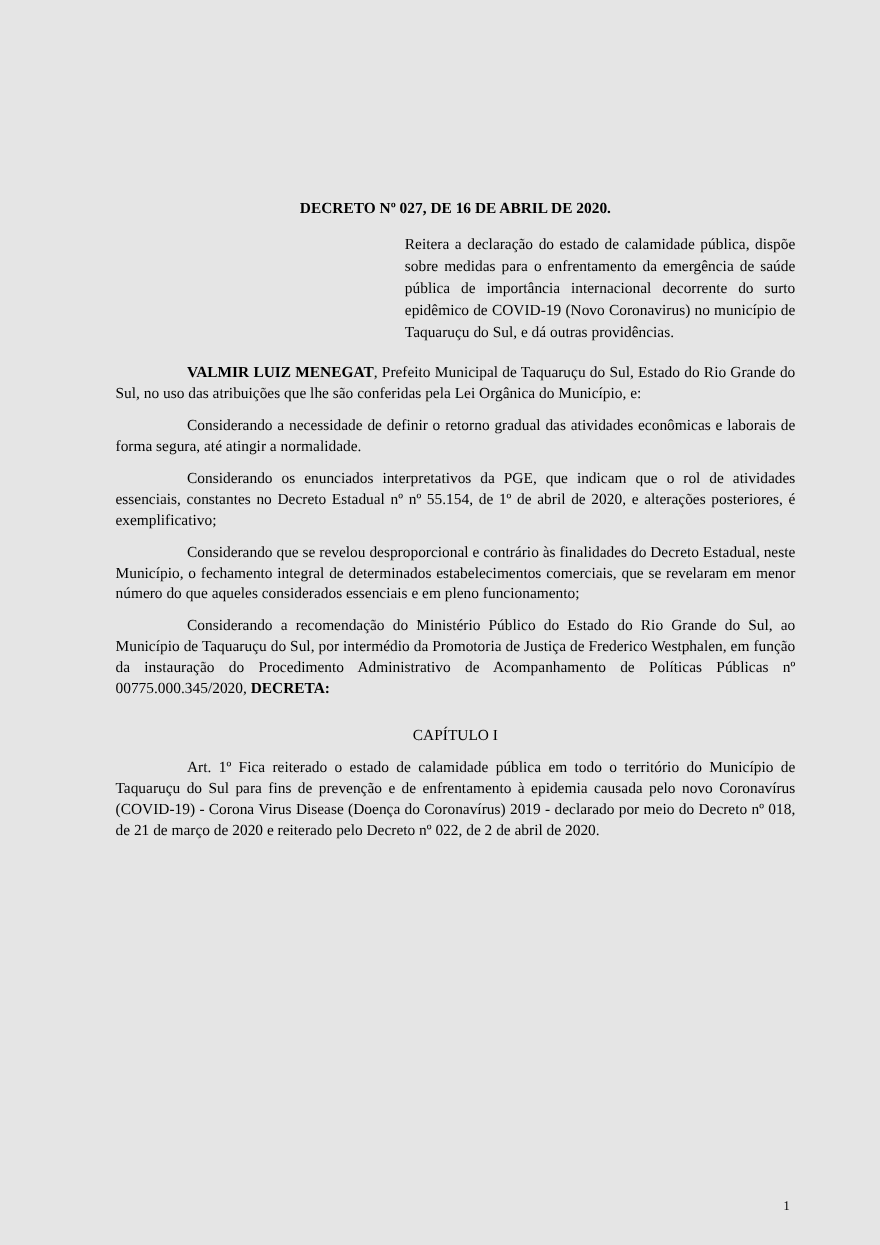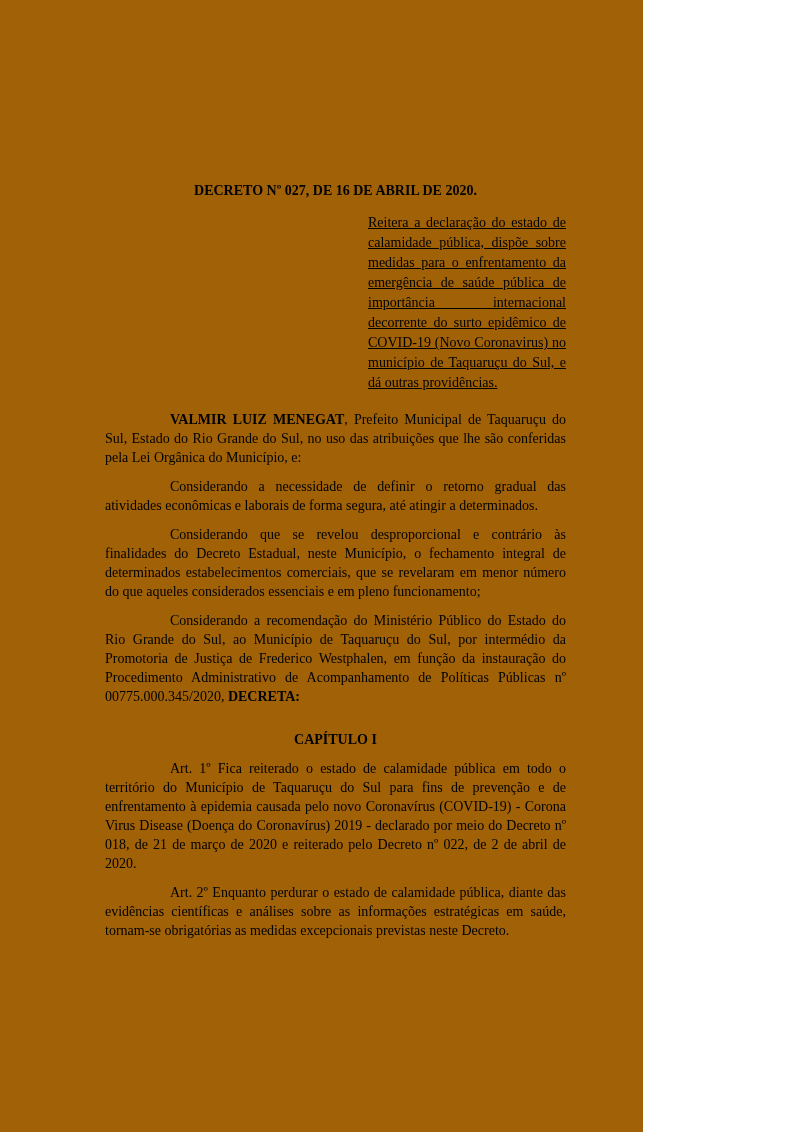--- a/index.html
+++ b/index.html
@@ -2,61 +2,60 @@
 <html><head>
 <meta charset="utf-8">
 <style>
   html, body {
     margin: 0;
     padding: 0;
     background: #ffffff;
   }
   .page {
     position: relative;
-    width: 643px;
+    width: 800px;
     height: 1132px;
     margin: 0;
-    background: #a16207;
+    background: #e5e5e5;
     color: #000000;
     font-family: "Liberation Serif", "DejaVu Serif", serif;
     box-sizing: border-box;
     padding: 182px 77px 0 105px;
     overflow: hidden;
   }
   .title {
     margin: 0;
     font-size: 14px;
     font-weight: bold;
     text-align: center;
     line-height: 17px;
   }
   .ementa {
     margin: 14px 0 0 263px;
     font-size: 14px;
     line-height: 20px;
     text-align: justify;
-    text-decoration: underline;
   }
   .body-par {
     margin: 10px 0 0 0;
     font-size: 14px;
     line-height: 19px;
     text-align: justify;
     text-indent: 65px;
   }
   .preamble {
     margin-top: 17px;
   }
   .bold {
     font-weight: bold;
   }
   .chapter {
     margin-top: 24px;
     text-align: center;
-    font-weight: bold;
+    font-weight: normal;
     font-size: 14px;
     line-height: 19px;
   }
   .page-number {
     position: absolute;
     top: 1089px;
     left: 712px;
     font-size: 12px;
     line-height: 14px;
   }
@@ -66,31 +65,31 @@
 
 <div class="page">
 
   <h1 class="title">DECRETO Nº 027, DE 16 DE ABRIL DE 2020.</h1>
 
   <p class="ementa">Reitera a declaração do estado de calamidade pública, dispõe sobre medidas para o enfrentamento da emergência de saúde pública de importância internacional decorrente do surto epidêmico de COVID-19 (Novo Coronavirus) no município de Taquaruçu do Sul, e dá outras providências.</p>
 
   <p class="body-par preamble"><span class="bold">VALMIR LUIZ MENEGAT</span><span>, Prefeito Municipal de Taquaruçu do Sul, Estado do Rio Grande do Sul, no uso das atribuições que lhe são conferidas pela Lei Orgânica do Município, e:</span></p>
 
 
-  <p class="body-par">Considerando a necessidade de definir o retorno gradual das atividades econômicas e laborais de forma segura, até atingir a determinados.</p>
+  <p class="body-par">Considerando a necessidade de definir o retorno gradual das atividades econômicas e laborais de forma segura, até atingir a normalidade.</p>
 
 
+  <p class="body-par">Considerando os enunciados interpretativos da PGE, que indicam que o rol de atividades essenciais, constantes no Decreto Estadual nº nº 55.154, de 1º de abril de 2020, e alterações posteriores, é exemplificativo;</p>
 
   <p class="body-par">Considerando que se revelou desproporcional e contrário às finalidades do Decreto Estadual, neste Município, o fechamento integral de determinados estabelecimentos comerciais, que se revelaram em menor número do que aqueles considerados essenciais e em pleno funcionamento;</p>
 
   <p class="body-par"><span>Considerando a recomendação do Ministério Público do Estado do Rio Grande do Sul, ao Município de Taquaruçu do Sul, por intermédio da Promotoria de Justiça de Frederico Westphalen, em função da instauração do Procedimento Administrativo de Acompanhamento de Políticas Públicas nº 00775.000.345/2020, </span><span class="bold">DECRETA:</span></p>
 
   <div class="chapter">
     <div>CAPÍTULO I</div>
   </div>
 
   <p class="body-par">Art. 1º Fica reiterado o estado de calamidade pública em todo o território do Município de Taquaruçu do Sul para fins de prevenção e de enfrentamento à epidemia causada pelo novo Coronavírus (COVID-19) - Corona Virus Disease (Doença do Coronavírus) 2019 - declarado por meio do Decreto nº 018, de 21 de março de 2020 e reiterado pelo Decreto nº 022, de 2 de abril de 2020.</p>
 
-  <p class="body-par">Art. 2º Enquanto perdurar o estado de calamidade pública, diante das evidências científicas e análises sobre as informações estratégicas em saúde, tornam-se obrigatórias as medidas excepcionais previstas neste Decreto.</p>
 
   <div class="page-number">1</div>
 
 </div>
 
 </body></html>

